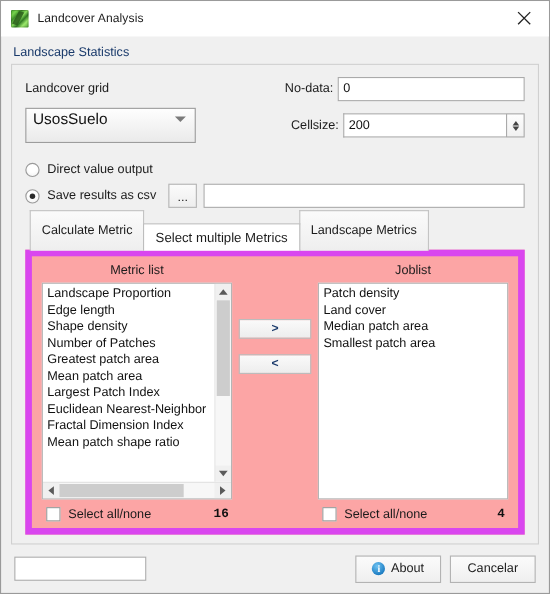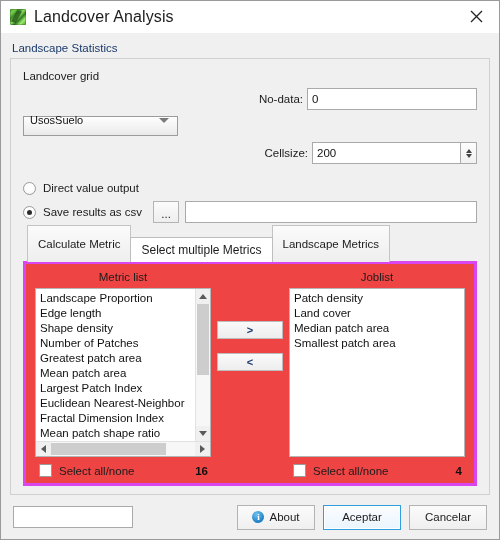--- a/index.html
+++ b/index.html
@@ -45,21 +45,21 @@
   .app-icon::after {
     content: "";
     position: absolute;
     left: 4px; top: 1px;
     width: 5px; height: 13px;
     background: #2b5e1c;
     transform: rotate(18deg) skewX(-10deg);
     opacity: .85;
   }
   .title-text {
-    font-size: 16px;
+    font-size: 11px;
     color: #1d1d1d;
     letter-spacing: .1px;
   }
   .close-btn {
     margin-left: auto;
     width: 46px; height: 31px;
     display: flex; align-items: center; justify-content: center;
     color: #222;
     cursor: default;
   }
@@ -79,21 +79,21 @@
     flex: 1 1 auto;
     position: relative;
     padding: 11px 12px 8px 12px;
     display: flex;
     flex-direction: column;
   }
 
   
   .top-grid {
     display: grid;
-    grid-template-columns: 1fr;
+    grid-template-columns: 1fr 1fr;
     column-gap: 12px;
     row-gap: 6px;
     align-items: center;
   }
   .lbl { font-size: 11.5px; color: #1b1b1b; }
 
   .fieldrow { display: flex; align-items: center; justify-content: flex-end; gap: 0; }
   .fieldrow .flbl { font-size: 11.5px; color: #1b1b1b; margin-right: 4px; white-space: nowrap; }
 
   .textbox {
@@ -119,26 +119,26 @@
   }
   .spin-arrow {
     width: 0; height: 0;
     border-left: 3.5px solid transparent;
     border-right: 3.5px solid transparent;
   }
   .spin-up { border-bottom: 4px solid #444; }
   .spin-dn { border-top: 4px solid #444; }
 
   .combo {
-    width: 155px; height: 20px;
+    width: 155px; height: 32px;
     background: linear-gradient(#fefefe, #eaeaea);
     border: 1px solid #9c9c9c;
     display: flex; align-items: center;
     padding: 0 4px 12px 6px;
-    font-size: 11px;
+    font-size: 14px;
     color: #111;
   }
   .combo .cval { flex: 1 1 auto; }
   .combo .carrow {
     width: 0; height: 0;
     border-left: 5px solid transparent;
     border-right: 5px solid transparent;
     border-top: 5px solid #7a7a7a;
     margin-right: 4px;
   }
@@ -208,22 +208,22 @@
     height: 25px;
     background: #ffffff;
     border-color: #bdbdbd;
     font-size: 12px;
     position: relative;
     z-index: 3;
   }
 
   .tabpanel {
     flex: 1 1 auto;
-    background: #ef4444;
-    border: 3px solid #d946ef;
+    background: #fca5a5;
+    border: 6px solid #d946ef;
     margin-top: -1px;
     padding: 7px 9px 6px 9px;
     display: flex;
     flex-direction: column;
     min-height: 0;
   }
 
   .list-headers {
     display: grid;
     grid-template-columns: 1fr 78px 1fr;
@@ -337,20 +337,21 @@
     background: #ffffff;
     flex: 0 0 auto;
   }
   .chklbl { font-size: 11.5px; color: #1b1b1b; }
   .count {
     margin-left: auto;
     font-size: 11.5px;
     font-weight: bold;
     color: #111;
     padding-right: 3px;
+    font-family: Liberation Mono, monospace;
   }
 
   
   .bottombar {
     height: 44px;
     flex: 0 0 auto;
     display: flex;
     align-items: center;
     padding: 0 12px 0 12px;
     gap: 8px;
@@ -537,21 +538,18 @@
 
     </div>
   </div>
 
   <div class="bottombar">
     <div class="status-input"></div>
     <div class="btn btn-spacer">
       <span class="info-icon">i</span>
       <span>About</span>
     </div>
-    <div class="btn focused">
-      <span>Aceptar</span>
-    </div>
     <div class="btn">
       <span>Cancelar</span>
     </div>
   </div>
 
 </div>
 
 </body></html>

